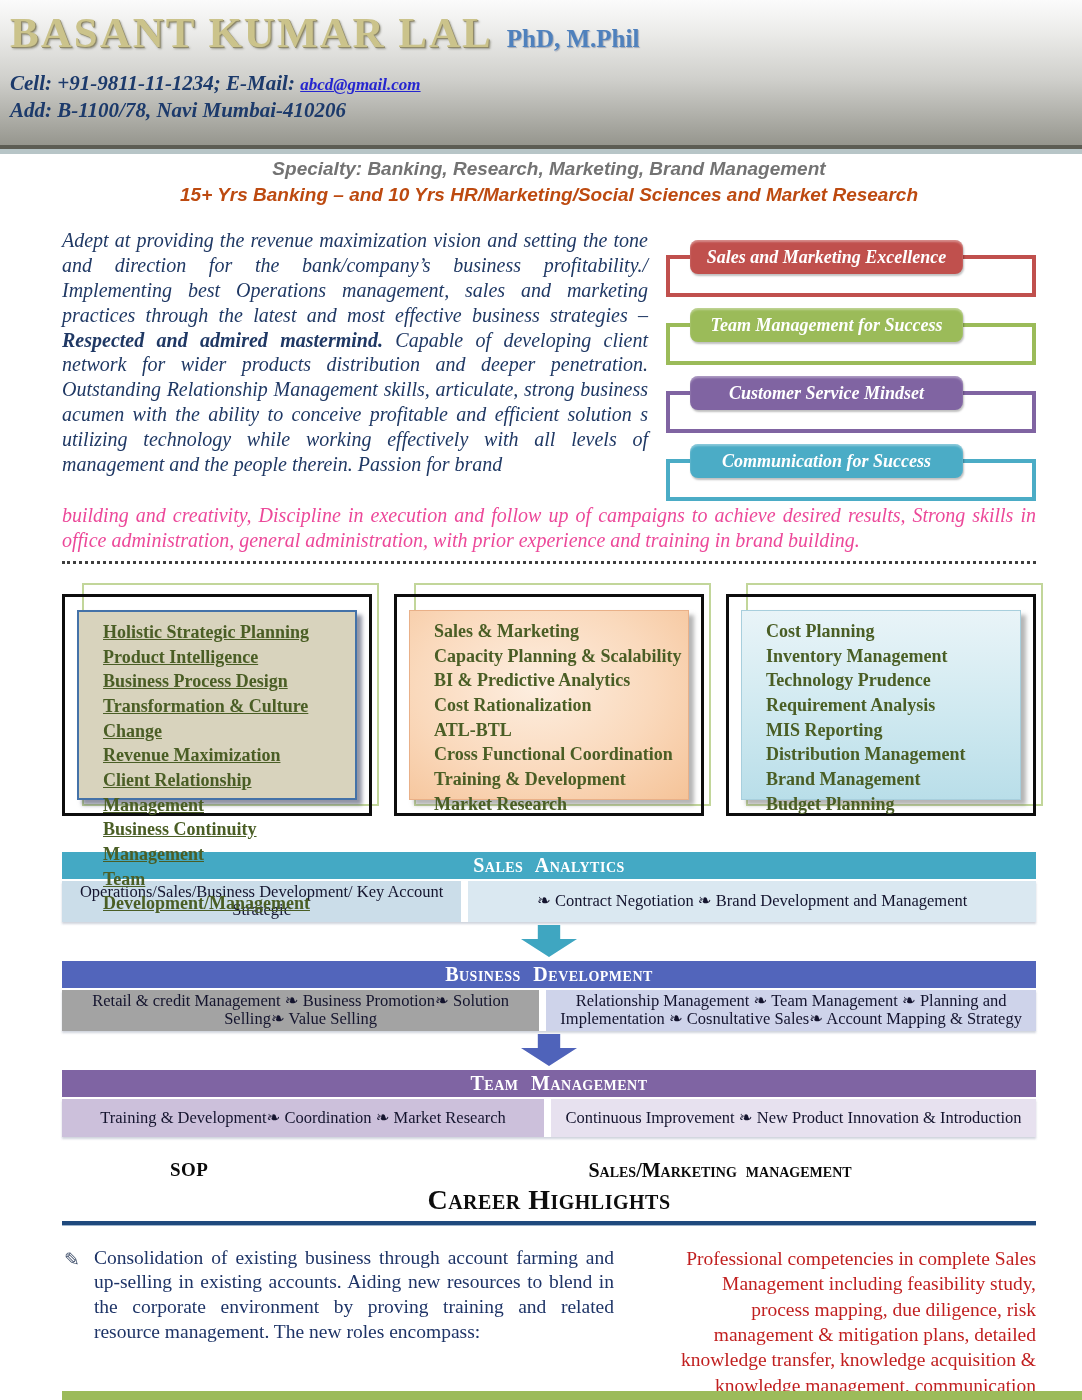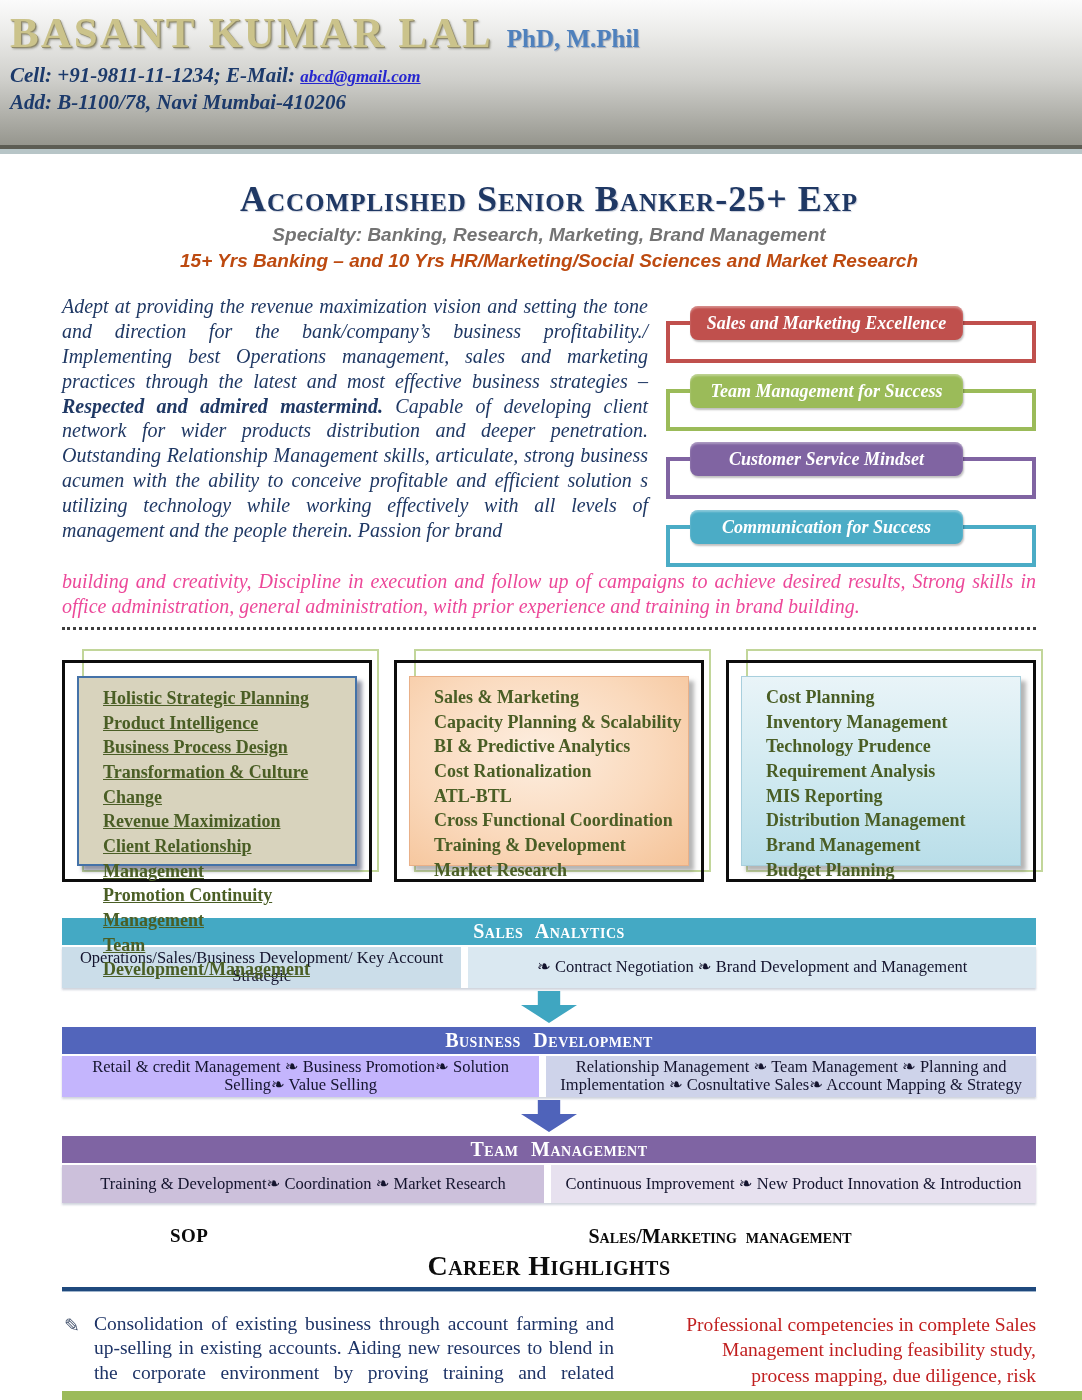--- a/index.html
+++ b/index.html
@@ -8,21 +8,21 @@
 
   
   .header { height:149px; padding:8px 0 0 10px;
     background:linear-gradient(180deg,#fbfbfb 0%,#ececea 22%,#cfcfcb 55%,#96968e 100%);
     border-bottom:4px solid #5d5d54; }
   .header-accent { height:5px; background:#b7c5c7; }
   .name-line { font-size:43px; font-weight:bold; letter-spacing:2px; color:#cbc38b;
     text-shadow:1px 1px 0 #8f896a, 2px 2px 2px rgba(90,90,70,.5); display:inline; }
   .degrees { font-size:25px; font-weight:bold; color:#4f81bd; margin-left:10px;
     text-shadow:1px 1px 1px rgba(40,60,100,.35); }
-  .contact-line { margin-top:6px; font-size:21px; font-weight:bold; font-style:italic; color:#1c3a6b; }
+  .contact-line { margin-top:14px; font-size:21px; font-weight:bold; font-style:italic; color:#1c3a6b; }
   .email-link { font-size:17px; color:#2626cf; text-decoration:underline; cursor:pointer; }
   .address-line { margin-top:2px; font-size:21px; font-weight:bold; font-style:italic; color:#1c3a6b; }
 
   
   .content { padding:0 46px 0 62px; }
   .doc-title { margin-top:24px; text-align:center; font-variant:small-caps; font-weight:bold;
     font-size:36px; color:#1f3864; letter-spacing:1px; text-shadow:1px 1px 1px rgba(120,130,160,.4); }
   .specialty-line { margin-top:4px; text-align:center; font-family:"Liberation Sans",sans-serif;
     font-style:italic; font-weight:bold; font-size:19px; color:#737373; }
   .experience-line { margin-top:4px; text-align:center; font-family:"Liberation Sans",sans-serif;
@@ -64,21 +64,21 @@
 
   
   .flow { margin-top:26px; }
   .flow-header { height:27px; display:flex; align-items:center; justify-content:center; color:#fff;
     font-weight:bold; font-variant:small-caps; font-size:20px; word-spacing:7px; letter-spacing:.5px; }
   .hd-sa { background:#44a9c4; } .hd-bd { background:#5265bb; } .hd-tm { background:#7f64a3;padding-left:20px; }
   .flow-cells { display:flex; gap:7px; margin-top:2px; box-shadow:0 2px 2px rgba(150,160,180,.45); }
   .fcell { min-height:38px; display:flex; align-items:center; justify-content:center; text-align:center;
     font-size:16.5px; color:#14142e; padding:2px 10px; line-height:1.12; }
   .sa-l { width:41%; background:#cbdde9; } .sa-r { flex:1; background:#dae8f1; }
-  .bd-l { width:49%; background:#c4b5fd; } .bd-r { flex:1; background:#ced3ea; }
+  .bd-l { width:49%; background:#a3a3a3; } .bd-r { flex:1; background:#ced3ea; }
   .tm-l { width:49.5%; background:#ccc0db; } .tm-r { flex:1; background:#e7e1ef; }
   .arrow-row { display:flex; justify-content:center; padding:3px 0 4px 0; }
   .down-arrow { width:56px; height:32px;
     clip-path:polygon(30% 0, 70% 0, 70% 44%, 100% 44%, 50% 100%, 0 44%, 30% 44%); }
   .ar-teal { background:#3fa6c1; } .ar-blue { background:#4f63ba; }
 
   
   .mgmt-labels { display:flex; margin-top:22px; font-weight:bold; font-size:19px; color:#0a0a0a; }
   .sop-label { margin-left:108px; letter-spacing:.5px; }
   .smm-label { margin-left:380px; font-variant:small-caps; font-size:20px; word-spacing:4px; }
@@ -104,21 +104,20 @@
     <div class="contact-line">
       <span>Cell: +91-9811-11-1234;  E-Mail: </span>
       <a class="email-link">abcd@gmail.com</a>
     </div>
     <div class="address-line">Add: B-1100/78, Navi Mumbai-410206</div>
   </div>
   <div class="header-accent"></div>
 
   <div class="content">
 
-    <div class="doc-title">Accomplished Senior Banker-25+ Exp</div>
     <div class="specialty-line">Specialty: Banking, Research, Marketing, Brand Management</div>
     <div class="experience-line">15+ Yrs Banking – and 10 Yrs HR/Marketing/Social Sciences and Market Research</div>
 
     <div class="summary-row">
       <p class="summary-main"><span>Adept at providing the revenue maximization vision and setting the tone and direction for the bank/company’s business profitability./ Implementing best Operations management, sales and marketing practices through the latest and most effective business strategies – </span><b>Respected and admired mastermind.</b><span> Capable of developing client network for wider products distribution and deeper penetration. Outstanding Relationship Management skills, articulate, strong business acumen with the ability to conceive profitable and efficient solution s utilizing technology while working effectively with all levels of management and the people therein. Passion for brand</span></p>
       <div class="badges-col">
         <div class="badge-wrap">
           <div class="badge-bracket c-red"></div>
           <div class="badge-pill b-red">Sales and Marketing Excellence</div>
         </div>
@@ -144,21 +143,21 @@
       <div class="skill-box">
         <div class="green-outline"></div>
         <div class="black-box">
           <div class="inner-box inner-tan">
             <span class="skill-item">Holistic Strategic Planning</span>
             <span class="skill-item">Product Intelligence</span>
             <span class="skill-item">Business Process Design</span>
             <span class="skill-item">Transformation &amp; Culture Change</span>
             <span class="skill-item">Revenue Maximization</span>
             <span class="skill-item">Client Relationship Management</span>
-            <span class="skill-item">Promotion Continuity Management</span>
+            <span class="skill-item">Business Continuity Management</span>
             <span class="skill-item">Team Development/Management</span>
           </div>
         </div>
       </div>
       <div class="skill-box">
         <div class="green-outline"></div>
         <div class="black-box">
           <div class="inner-box inner-peach">
             <span class="skill-item">Sales &amp; Marketing</span>
             <span class="skill-item">Capacity Planning &amp; Scalability</span>

